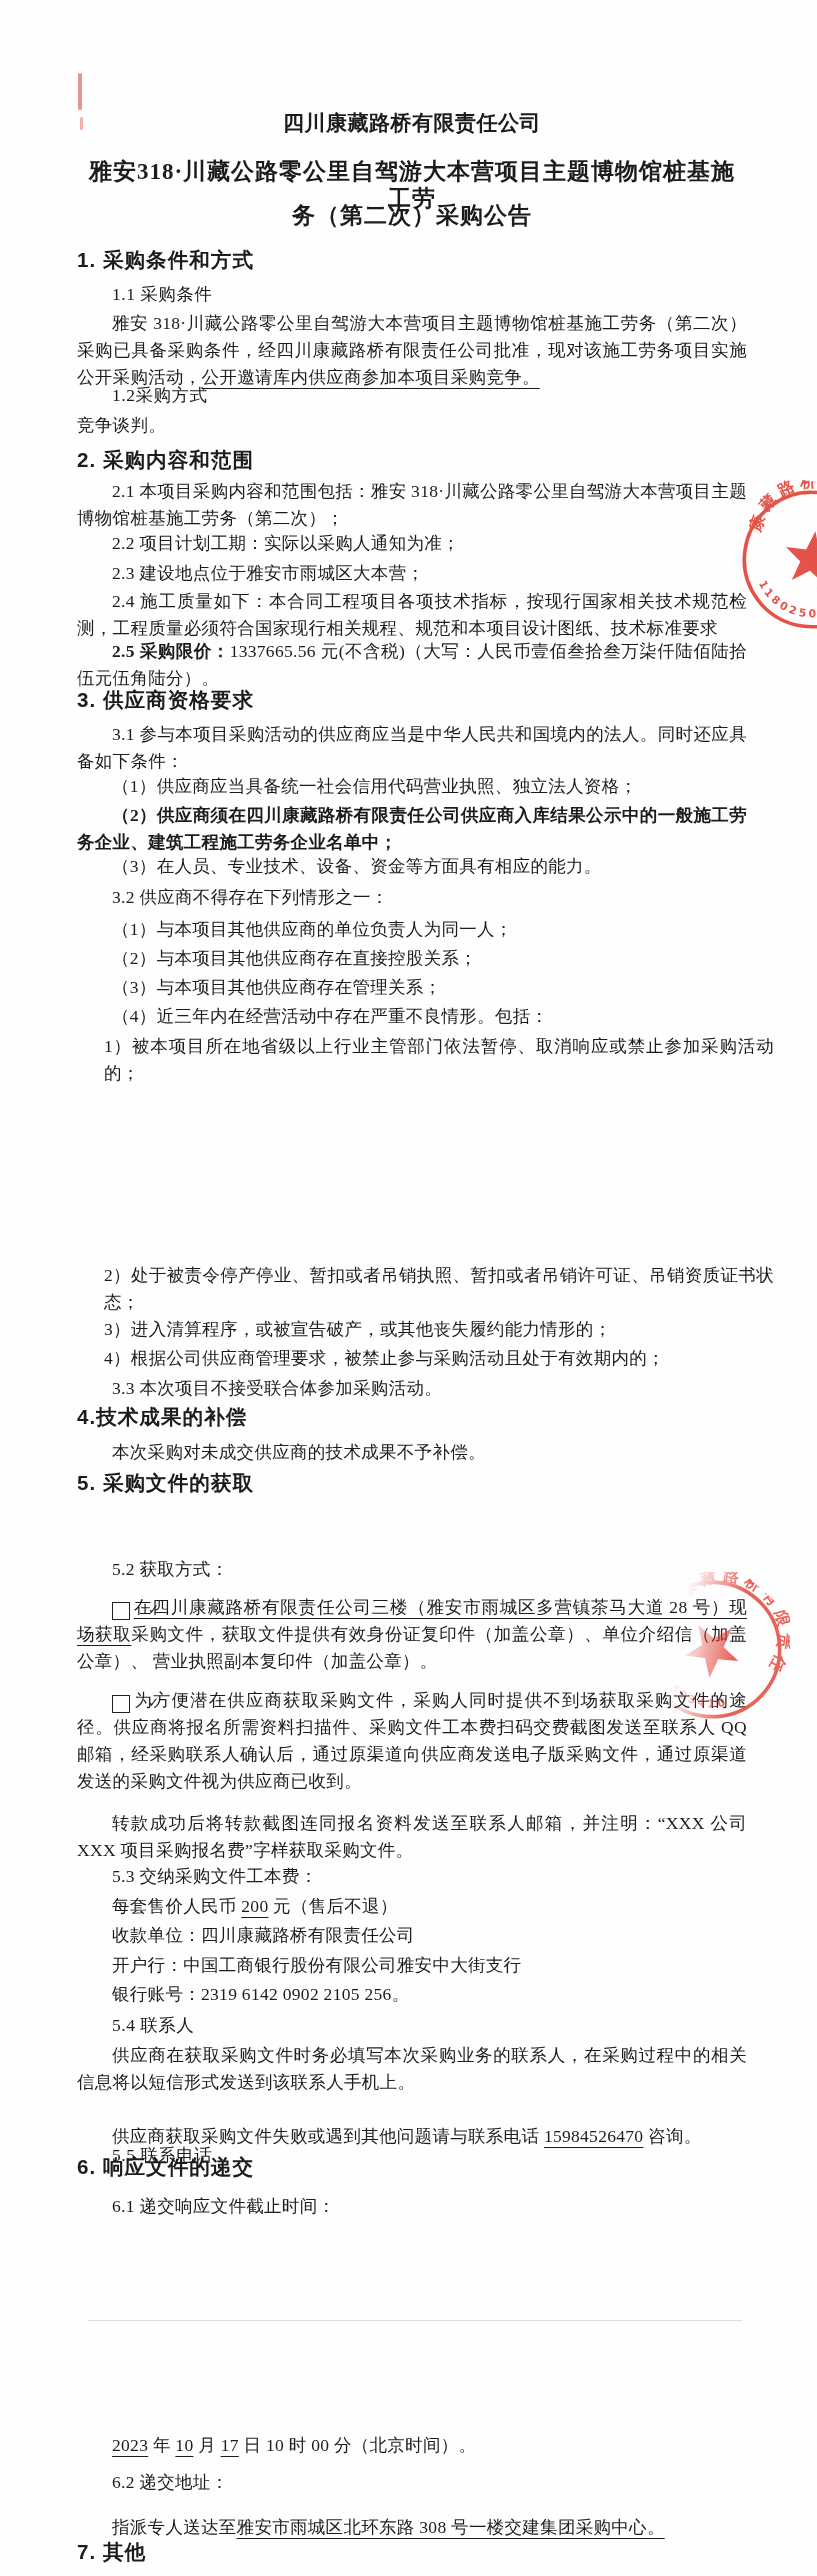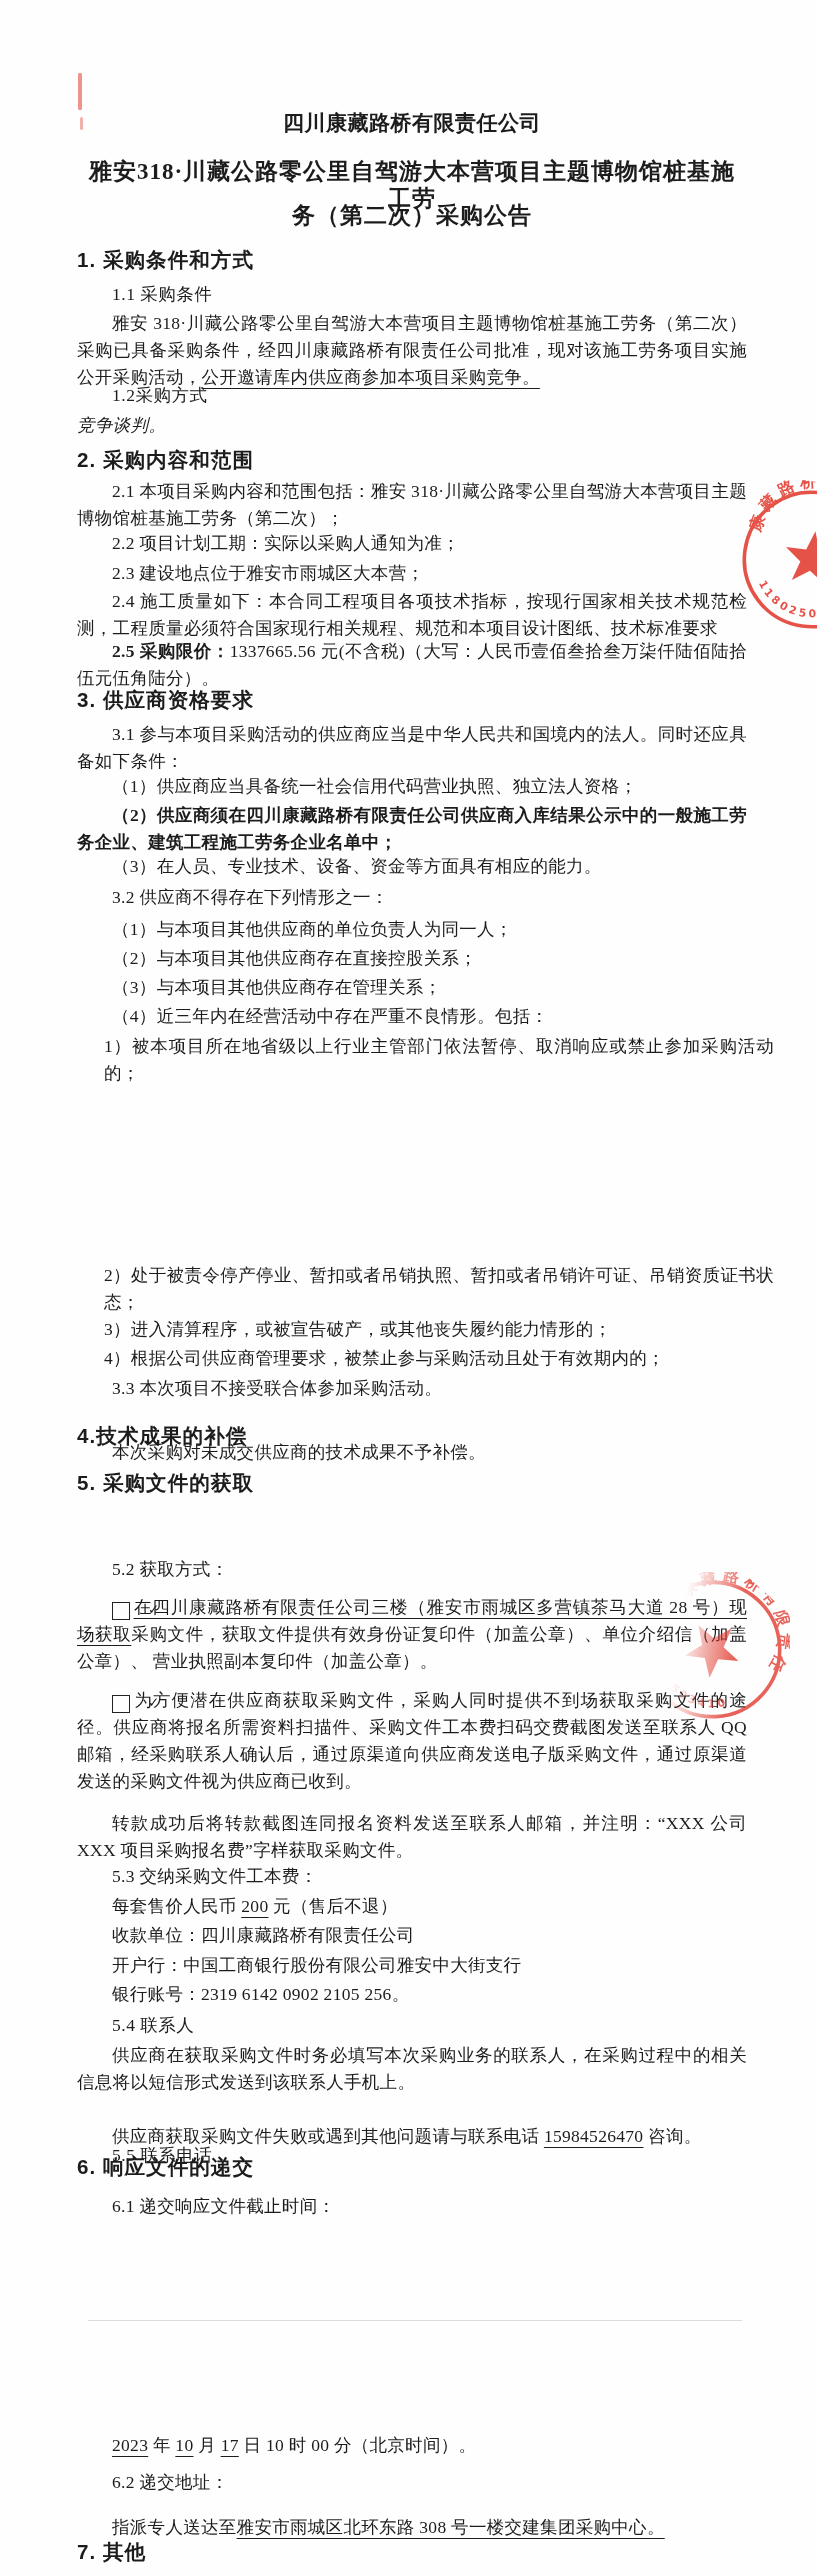--- a/index.html
+++ b/index.html
@@ -50,21 +50,21 @@
   <div class="edge-tick2"></div>
 
   <div class="blk center doc-title" style="top:110px;">四川康藏路桥有限责任公司</div>
   <div class="blk center proj-title" style="top:158px;">雅安318·川藏公路零公里自驾游大本营项目主题博物馆桩基施工劳</div>
   <div class="blk center proj-title" style="top:202px;">务（第二次）采购公告</div>
 
   <div class="blk h-num" style="top:246px;">1. 采购条件和方式</div>
   <div class="blk ind sub" style="top:281px;">1.1 采购条件</div>
   <div class="blk ind" style="top:310px;"><span>雅安 318·川藏公路零公里自驾游大本营项目主题博物馆桩基施工劳务（第二次）采购已具备采购条件，经四川康藏路桥有限责任公司批准，现对该施工劳务项目实施公开采购活动，</span><span class="u">公开邀请库内供应商参加本项目采购竞争。</span></div>
   <div class="blk ind sub" style="top:382px;">1.2采购方式</div>
-  <div class="blk" style="top:412px;font-style:italic;">竞争谈判。</div>
+  <div class="blk" style="top:412px;">竞争谈判。</div>
 
   <div class="blk h-num" style="top:446px;">2. 采购内容和范围</div>
   <div class="blk ind" style="top:478px;">2.1 本项目采购内容和范围包括：雅安 318·川藏公路零公里自驾游大本营项目主题博物馆桩基施工劳务（第二次）；</div>
   <div class="blk ind" style="top:530px;">2.2 项目计划工期：实际以采购人通知为准；</div>
   <div class="blk ind" style="top:560px;">2.3 建设地点位于雅安市雨城区大本营；</div>
   <div class="blk ind" style="top:588px;">2.4 施工质量如下：本合同工程项目各项技术指标，按现行国家相关技术规范检测，工程质量必须符合国家现行相关规程、规范和本项目设计图纸、技术标准要求</div>
   <div class="blk ind" style="top:638px;"><span class="bold">2.5 采购限价：</span><span>1337665.56 元(不含税)（大写：人民币壹佰叁拾叁万柒仟陆佰陆拾伍元伍角陆分）。</span></div>
 
   <div class="blk h-num" style="top:686px;">3. 供应商资格要求</div>
   <div class="blk ind" style="top:721px;">3.1 参与本项目采购活动的供应商应当是中华人民共和国境内的法人。同时还应具备如下条件：</div>
@@ -76,21 +76,21 @@
   <div class="blk ind" style="top:945px;">（2）与本项目其他供应商存在直接控股关系；</div>
   <div class="blk ind" style="top:974px;">（3）与本项目其他供应商存在管理关系；</div>
   <div class="blk ind" style="top:1003px;">（4）近三年内在经营活动中存在严重不良情形。包括：</div>
   <div class="blk ind2" style="top:1033px;">1）被本项目所在地省级以上行业主管部门依法暂停、取消响应或禁止参加采购活动的；</div>
 
   <div class="blk ind2" style="top:1262px;">2）处于被责令停产停业、暂扣或者吊销执照、暂扣或者吊销许可证、吊销资质证书状态；</div>
   <div class="blk ind2" style="top:1316px;">3）进入清算程序，或被宣告破产，或其他丧失履约能力情形的；</div>
   <div class="blk ind2" style="top:1345px;">4）根据公司供应商管理要求，被禁止参与采购活动且处于有效期内的；</div>
   <div class="blk ind" style="top:1375px;">3.3 本次项目不接受联合体参加采购活动。</div>
 
-  <div class="blk h-num" style="top:1403px;margin-top:19px;">4.技术成果的补偿</div>
+  <div class="blk h-num" style="top:1403px;">4.技术成果的补偿</div>
   <div class="blk ind" style="top:1439px;">本次采购对未成交供应商的技术成果不予补偿。</div>
 
   <div class="blk h-num" style="top:1469px;">5. 采购文件的获取</div>
   <div class="blk ind" style="top:1556px;">5.2 获取方式：</div>
   <div class="blk ind" style="top:1594px;"><span class="cbx">✓</span><span class="u">在四川康藏路桥有限责任公司三楼（雅安市雨城区多营镇茶马大道 28 号）现场获取</span><span>采购文件，获取文件提供有效身份证复印件（加盖公章）、单位介绍信（加盖公章）、 营业执照副本复印件（加盖公章）。</span></div>
   <div class="blk ind" style="top:1687px;"><span class="cbx">✓</span><span>为方便潜在供应商获取采购文件，采购人同时提供不到场获取采购文件的途径。供应商将报名所需资料扫描件、采购文件工本费扫码交费截图发送至联系人 QQ 邮箱，经采购联系人确认后，通过原渠道向供应商发送电子版采购文件，通过原渠道发送的采购文件视为供应商已收到。</span></div>
   <div class="blk ind" style="top:1810px;">转款成功后将转款截图连同报名资料发送至联系人邮箱，并注明：“XXX 公司 XXX 项目采购报名费”字样获取采购文件。</div>
   <div class="blk ind" style="top:1863px;">5.3 交纳采购文件工本费：</div>
   <div class="blk ind" style="top:1893px;"><span>每套售价人民币 </span><span class="u">200</span><span> 元（售后不退）</span></div>
   <div class="blk ind" style="top:1922px;">收款单位：四川康藏路桥有限责任公司</div>

